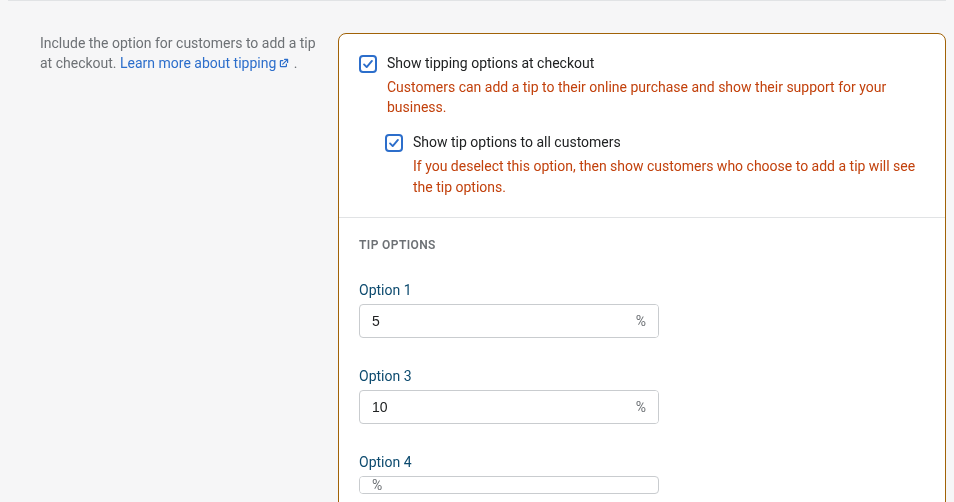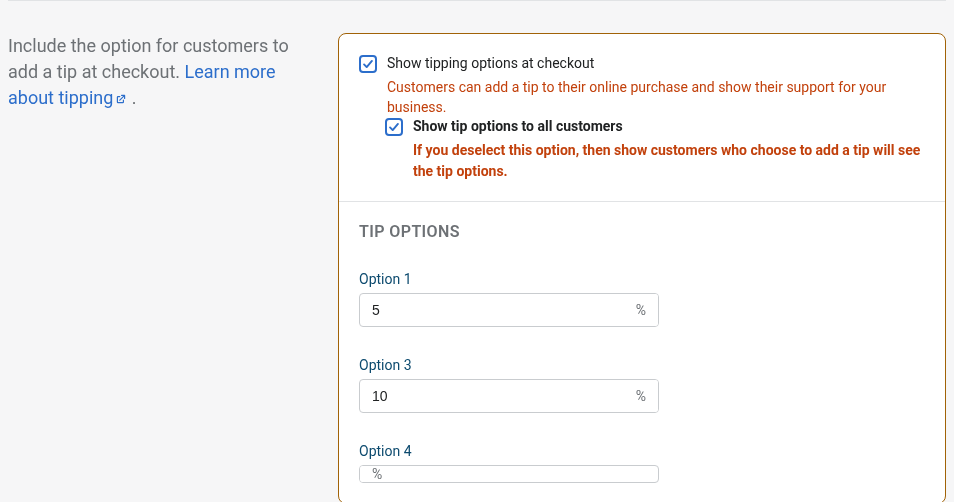--- a/index.html
+++ b/index.html
@@ -32,23 +32,24 @@
       width: 310px;
       flex-shrink: 0;
     }
     .section-title {
       font-size: 16px;
       font-weight: 600;
       color: #202223;
       margin-bottom: 12px;
     }
     .section-desc {
-      font-size: 18px;
+      font-size: 14px;
       color: #6d7175;
       line-height: 1.45;
+      margin-left: 32px;
     }
     .section-desc a {
       color: #2c6ecb;
       text-decoration: none;
     }
     .ext-icon {
       display: inline-block;
       vertical-align: -1px;
       margin-left: 2px;
     }
@@ -64,22 +65,21 @@
     }
     .card-section + .card-section {
       border-top: 1px solid #e1e3e5;
     }
     .checkbox-row {
       display: flex;
       align-items: flex-start;
       gap: 10px;
     }
     .checkbox-row + .checkbox-row {
-      margin-top: 0;
-      font-weight: bold;
+      margin-top: 16px;
     }
     .checkbox-row.nested {
       margin-left: 26px;
     }
     .chk {
       width: 18px;
       height: 18px;
       border: 2px solid #2c6ecb;
       border-radius: 4px;
       flex-shrink: 0;
@@ -98,21 +98,21 @@
       color: #202223;
       line-height: 1.35;
     }
     .chk-help {
       font-size: 14px;
       color: #c2410c;
       line-height: 1.45;
       margin-top: 4px;
     }
     .subheading {
-      font-size: 16px;
+      font-size: 12px;
       font-weight: 600;
       letter-spacing: 0.4px;
       color: #6d7175;
       text-transform: uppercase;
       margin-bottom: 7px;
     }
     .field {
       margin-bottom: 14px;
     }
     .field:last-child {

